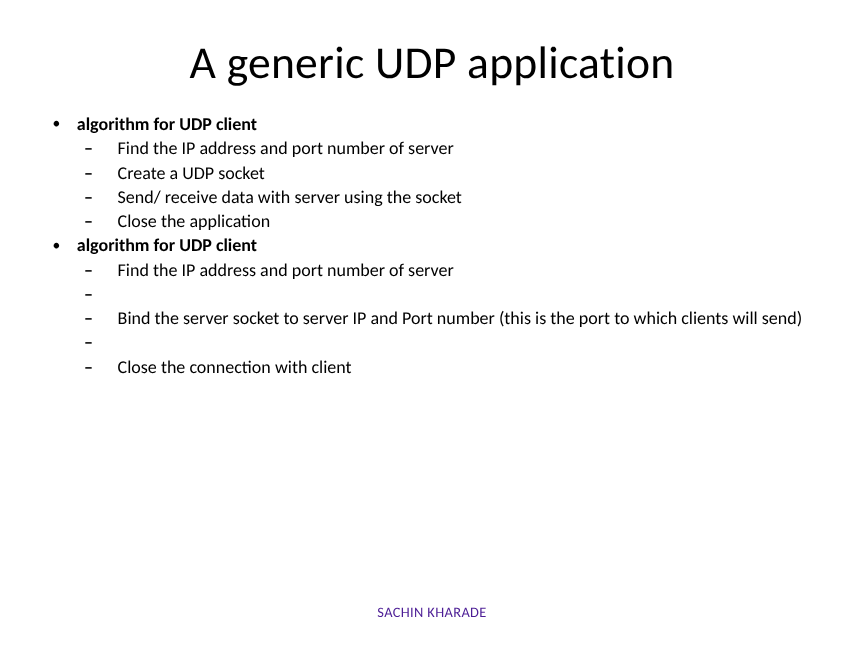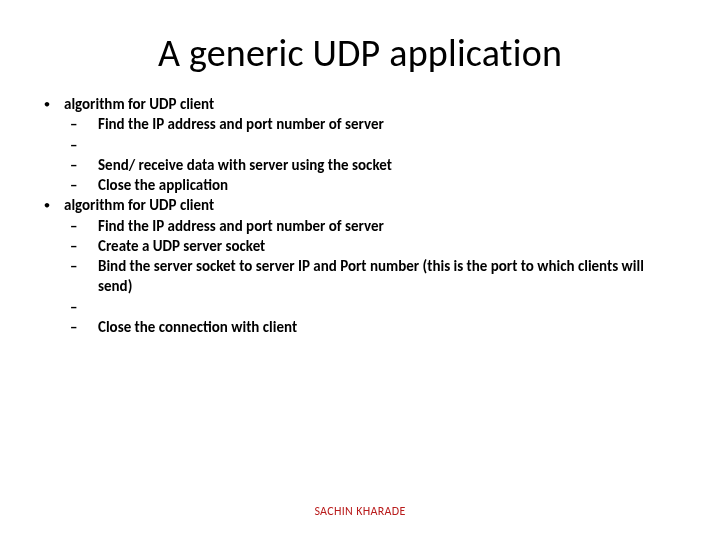--- a/index.html
+++ b/index.html
@@ -5,62 +5,62 @@
   * { margin: 0; padding: 0; box-sizing: border-box; border-radius: 27px; }
   html, body { width: 720px; height: 540px; background: #fff; font-family: Calibri, "Segoe UI", Arial, sans-serif; color: #000; }
   .slide { width: 720px; height: 540px; position: relative; padding: 20px 30px 0 30px; }
   .title { font-size: 38px; font-weight: 400; text-align: center; margin: 10px 0 18px 0; letter-spacing: 0.2px; }
   .content { font-size: 15px; line-height: 1.35; }
   .lvl1 { display: flex; margin-bottom: 0; }
   .lvl1-bullet { width: 34px; flex: 0 0 34px; text-align: center; font-size: 13px; padding-top: 1px; }
   .lvl1-text { font-weight: 700; flex: 1; }
   .lvl2 { display: flex; padding-left: 34px; }
   .lvl2-bullet { width: 34px; flex: 0 0 34px; text-align: left; font-weight: 700; font-size: 15px; padding-left: 6px; }
-  .lvl2-text { flex: 1; font-weight: 700; padding-right: 10px; }
-  .footer { position: absolute; bottom: 22px; width: 100%; left: 0; text-align: center; font-size: 12px; color: #b91c1c; letter-spacing: 0.3px; }
+  .lvl2-text { flex: 1; font-weight: 400; padding-right: 10px; }
+  .footer { position: absolute; bottom: 22px; width: 100%; left: 0; text-align: center; font-size: 12px; color: #4c1d95; letter-spacing: 0.3px; }
 </style>
 </head>
 <body>
 
 <div class="slide">
   <h1 class="title">A generic UDP application</h1>
 
   <div class="content">
 
     <div class="lvl1">
       <div class="lvl1-bullet">•</div>
       <div class="lvl1-text">algorithm for UDP client</div>
     </div>
     <div class="lvl2">
       <div class="lvl2-bullet">–</div>
       <div class="lvl2-text">Find the IP address and port number of server</div>
     </div>
     <div class="lvl2">
       <div class="lvl2-bullet">–</div>
+      <div class="lvl2-text">Create a UDP socket</div>
     </div>
     <div class="lvl2">
       <div class="lvl2-bullet">–</div>
       <div class="lvl2-text">Send/ receive data with server using the socket</div>
     </div>
     <div class="lvl2">
       <div class="lvl2-bullet">–</div>
       <div class="lvl2-text">Close the application</div>
     </div>
 
     <div class="lvl1">
       <div class="lvl1-bullet">•</div>
       <div class="lvl1-text">algorithm for UDP client</div>
     </div>
     <div class="lvl2">
       <div class="lvl2-bullet">–</div>
       <div class="lvl2-text">Find the IP address and port number of server</div>
     </div>
     <div class="lvl2">
       <div class="lvl2-bullet">–</div>
-      <div class="lvl2-text">Create a UDP server socket</div>
     </div>
     <div class="lvl2">
       <div class="lvl2-bullet">–</div>
       <div class="lvl2-text">Bind the server socket to server IP and Port number (this is the port to which clients will send)</div>
     </div>
     <div class="lvl2">
       <div class="lvl2-bullet">–</div>
     </div>
     <div class="lvl2">
       <div class="lvl2-bullet">–</div>

